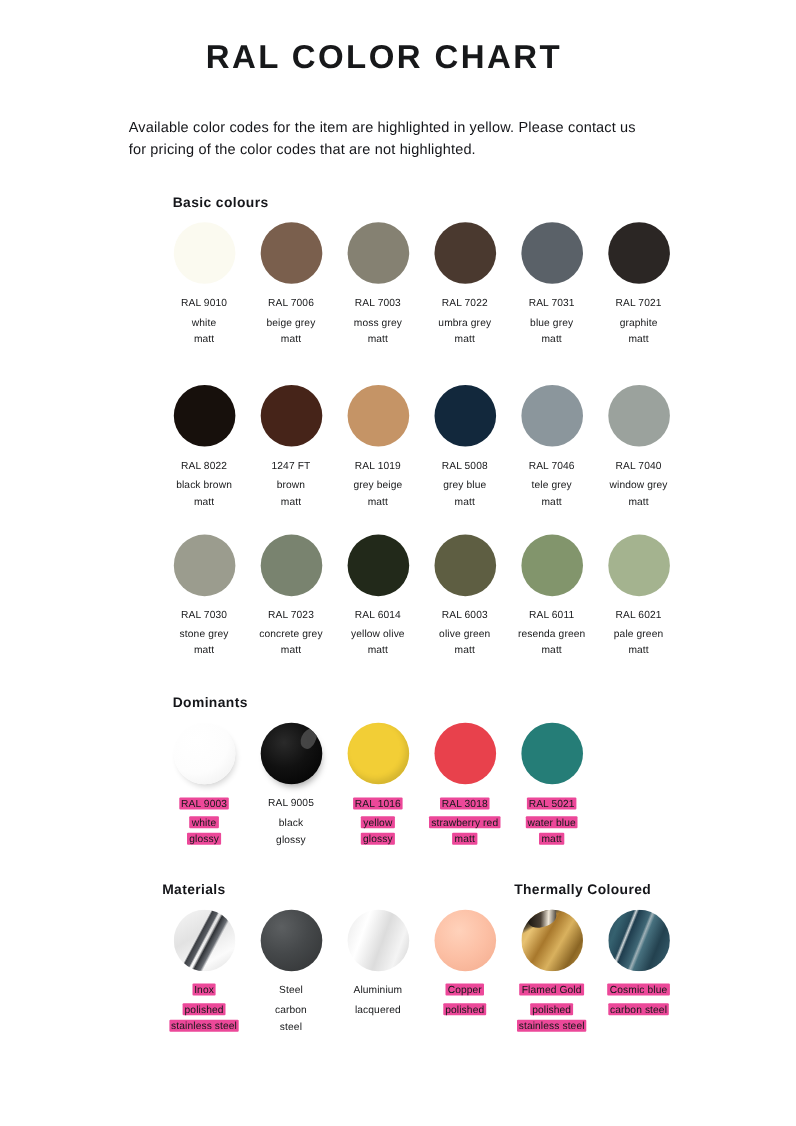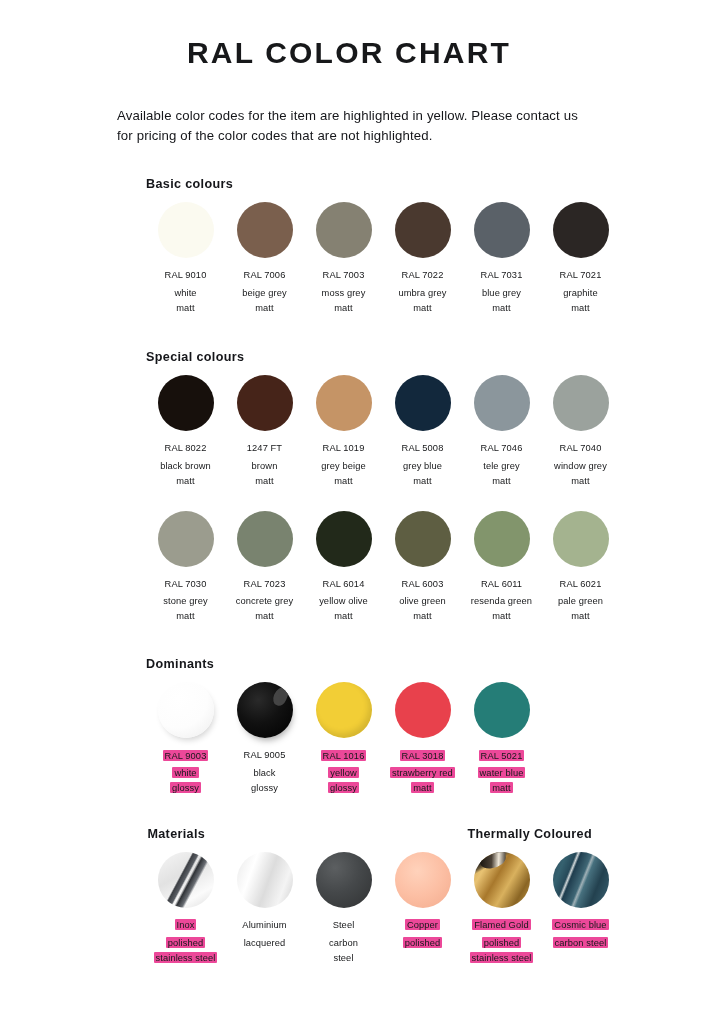--- a/index.html
+++ b/index.html
@@ -53,21 +53,21 @@
   .sec-basic     { padding-top: 31px; }
   .sec-special   { padding-top: 34px; }
   .sec-dominants { padding-top: 33px; }
   .sec-materials { padding-top: 31px; }
 
   .sec-head {
     font-size: 12.6px;
     font-weight: 700;
     letter-spacing: 0.35px;
     color: #15161a;
-    margin: 0 0 11px 0;
+    margin: 0 0 11px 11px;
     position: relative;
   }
   .sec-head-row {
     display: flex;
     margin: 0 0 11px 0;
     justify-content: flex-end;
   }
   .sec-head-row .sec-head { margin: 0; }
   .sec-head-left  { width: 320px; }
 
@@ -248,21 +248,20 @@
           <div class="labels">
             <div class="lbl lbl-code"><span>RAL 7021</span></div>
             <div class="lbl"><span>graphite</span></div>
             <div class="lbl"><span>matt</span></div>
           </div>
         </div>
       </div>
   </div>
 
   <div class="section sec-special">
-    <div class="sec-head">Special colours</div>
     <div class="grid">
         <div class="cell">
           <div class="swatch-wrap">
             <div class="swatch" style="background: rgb(23, 16, 12);"></div>
           </div>
           <div class="labels">
             <div class="lbl lbl-code"><span>RAL 8022</span></div>
             <div class="lbl"><span>black brown</span></div>
             <div class="lbl"><span>matt</span></div>
           </div>
@@ -449,39 +448,39 @@
             <div class="swatch tex-inox"></div>
           </div>
           <div class="labels">
             <div class="lbl lbl-code"><span class="hl">Inox</span></div>
             <div class="lbl"><span class="hl">polished</span></div>
             <div class="lbl"><span class="hl">stainless steel</span></div>
           </div>
         </div>
         <div class="cell">
           <div class="swatch-wrap">
-            <div class="swatch tex-alu"></div>
-          </div>
-          <div class="labels">
-            <div class="lbl lbl-code"><span>Aluminium</span></div>
-            <div class="lbl"><span>lacquered</span></div>
-          </div>
-        </div>
-        <div class="cell">
-          <div class="swatch-wrap">
             <div class="swatch tex-steel"></div>
           </div>
           <div class="labels">
             <div class="lbl lbl-code"><span>Steel</span></div>
             <div class="lbl"><span>carbon</span></div>
             <div class="lbl"><span>steel</span></div>
           </div>
         </div>
         <div class="cell">
           <div class="swatch-wrap">
+            <div class="swatch tex-alu"></div>
+          </div>
+          <div class="labels">
+            <div class="lbl lbl-code"><span>Aluminium</span></div>
+            <div class="lbl"><span>lacquered</span></div>
+          </div>
+        </div>
+        <div class="cell">
+          <div class="swatch-wrap">
             <div class="swatch tex-copper"></div>
           </div>
           <div class="labels">
             <div class="lbl lbl-code"><span class="hl">Copper</span></div>
             <div class="lbl"><span class="hl">polished</span></div>
           </div>
         </div>
         <div class="cell">
           <div class="swatch-wrap">
             <div class="swatch tex-gold"></div>

